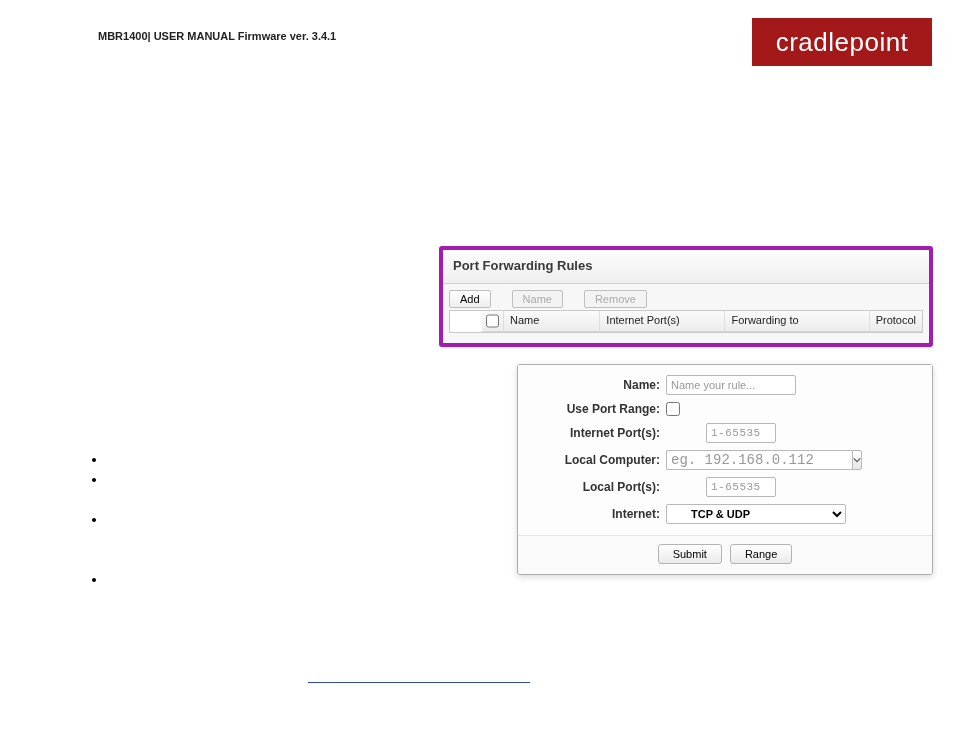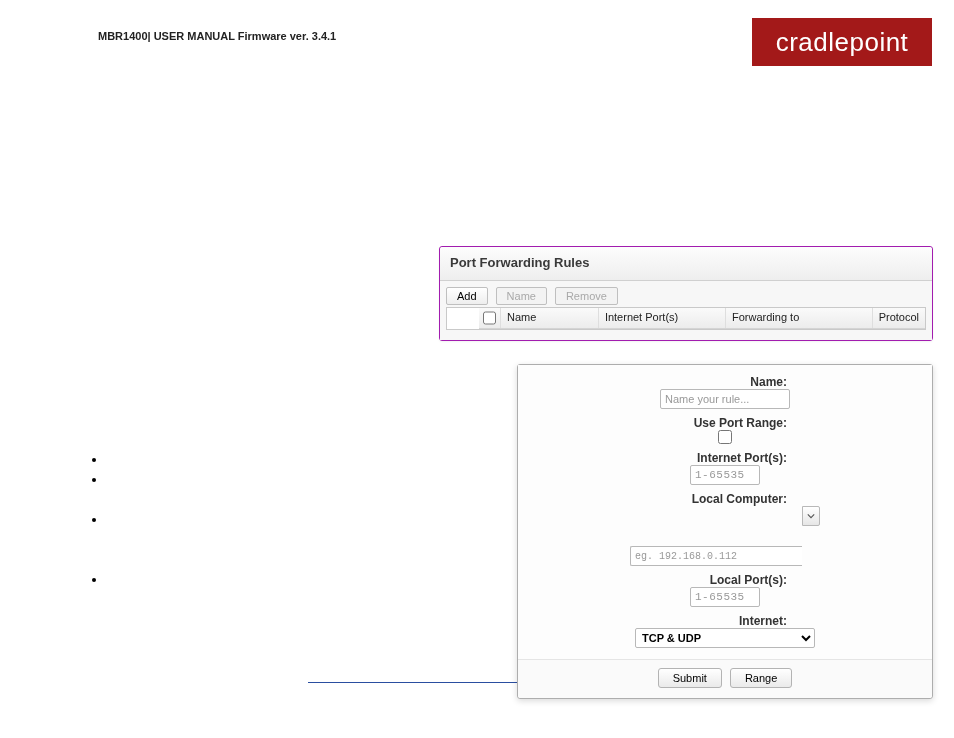--- a/index.html
+++ b/index.html
@@ -36,41 +36,41 @@
     justify-content: center;
     text-align: center;
   }
 
   
   .panel {
     position: absolute;
     top: 246px;
     left: 439px;
     width: 494px;
-    border: 1px solid #a21caf;
+    border: 4px solid #a21caf;
     border-radius: 3px;
     background: #fff;
     box-shadow: 0 1px 2px rgba(0,0,0,0.05);
   }
   .panel-title {
     padding: 8px 10px 10px 10px;
     font-size: 13px;
     font-weight: bold;
     color: #3a3a3a;
     background: linear-gradient(#fdfdfd,#eeeeee);
     border-bottom: 1px solid #d0d0d0;
     border-radius: 3px 3px 0 0;
   }
   .panel-body {
     padding: 6px 6px 10px 6px;
     background: #f7f7f7;
   }
   .toolbar {
     display: flex;
-    gap: 4px;
+    gap: 17px;
     margin-bottom: 0;
   }
   .tb-btn {
     font-size: 11px;
     padding: 2px 10px;
     border: 1px solid #bfbfbf;
     background: linear-gradient(#fff,#eee);
     border-radius: 2px;
     margin-right: 4px;
     cursor: pointer;
@@ -138,72 +138,70 @@
     color: #555;
   }
   .dlg-body {
     padding: 10px 12px 4px 12px;
     background: #fdfdfd;
   }
   .form-row {
     display: flex;
     align-items: center;
     margin-bottom: 7px;
-    flex-direction: column;
   }
   .form-label {
     width: 136px;
     text-align: right;
     font-size: 12px;
     font-weight: bold;
     color: #333;
     padding-right: 6px;
   }
   .form-input {
     font-size: 11px;
     border: 1px solid #b8b8b8;
     background: #fff;
     padding: 2px 4px;
     height: 20px;
     border-radius: 2px;
     font-family: inherit;
   }
   .form-input.small { width: 130px; }
-  .form-input.port { width: 70px; }
+  .form-input.port { width: 70px; margin-left: 40px; }
   .form-combo { width: 190px; display:flex; }
   .combo-input {
     flex: 1;
     border: 1px solid #b8b8b8;
     border-right: none;
     border-radius: 2px 0 0 2px;
     padding: 2px 4px;
-    font-size: 10px;
+    font-size: 14px;
     height: 20px;
     color: #777;
     font-family: "Courier New", monospace;
     background:#fff;
-    margin-top:40px;
   }
   .combo-btn {
     width: 18px; height: 20px;
     border: 1px solid #b8b8b8;
     background: linear-gradient(#fff,#e6e6e6);
     border-radius: 0 2px 2px 0;
     display:flex; align-items:center; justify-content:center;
     cursor:pointer;
   }
   .combo-btn svg { width:8px; height:8px; }
   .form-select {
     width: 180px;
     height: 20px;
     font-size: 11px;
     border: 1px solid #b8b8b8;
     border-radius: 2px;
     background: #fff;
-    padding: 1px 2px;
+    padding: 1px 20px;
     font-weight: bold;
   }
   .form-check { width: 14px; height: 14px; }
   .dlg-buttons {
     display: flex;
     justify-content: center;
     gap: 8px;
     padding: 8px 0 10px 0;
     background: #fafafa;
     border-top: 1px solid #e5e5e5;

